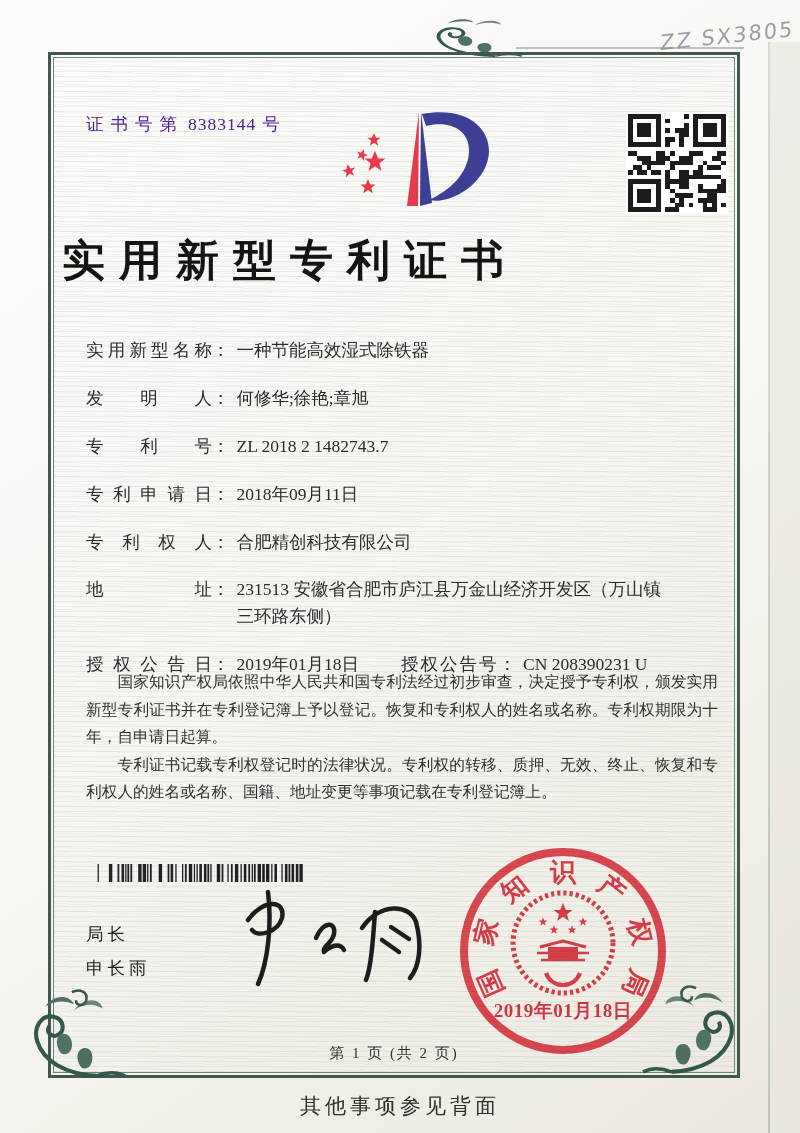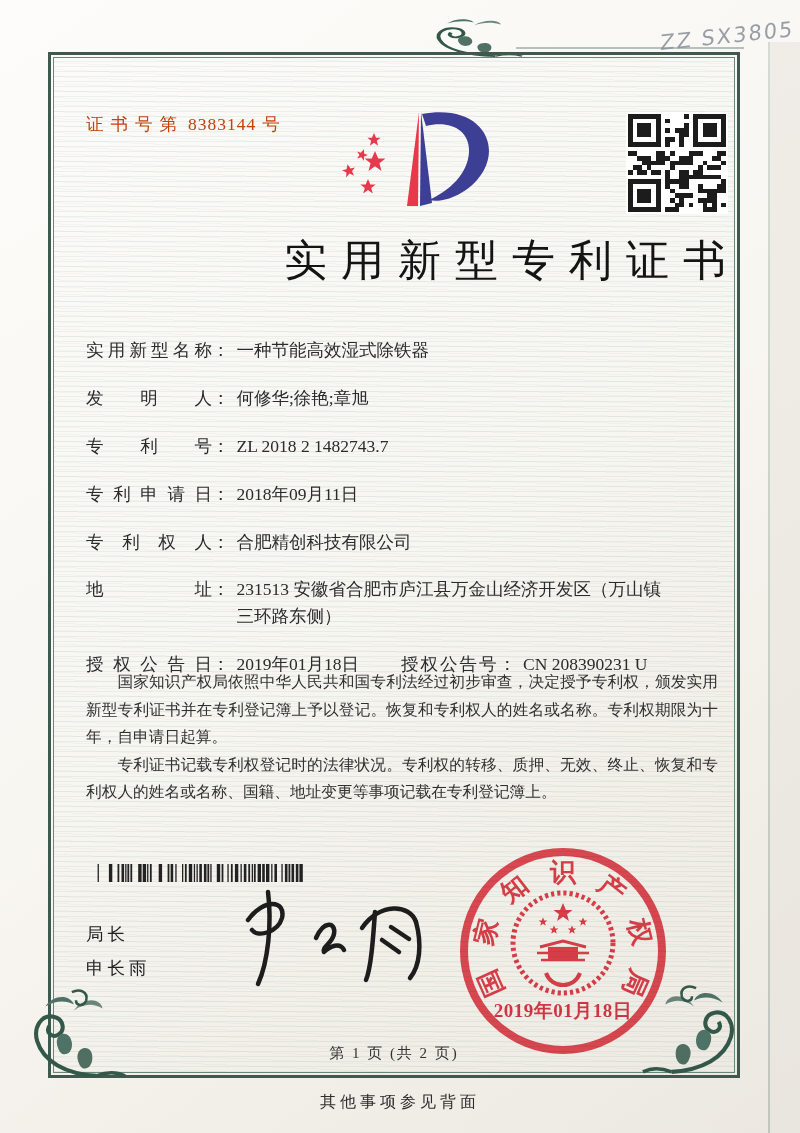--- a/index.html
+++ b/index.html
@@ -20,31 +20,31 @@
     border:3px solid #41584e;box-sizing:border-box;}
   .frame-inner{position:absolute;inset:2px;border:1px solid #6b857a;
     background:
       repeating-linear-gradient(0deg,rgba(120,165,150,.12) 0 1px,transparent 1px 5px),
       repeating-linear-gradient(2.5deg,rgba(120,165,150,.07) 0 1px,transparent 1px 7px);}
 
   .handwriting{position:absolute;left:660px;top:24px;font-family:"DejaVu Sans",sans-serif;
     font-size:21px;color:#8e95a0;letter-spacing:2px;transform:rotate(-6deg) skewX(-8deg);
     opacity:.9;}
 
-  .cert-no{position:absolute;left:86px;top:112px;font-size:17.5px;color:#c2410c;text-align:center;}
+  .cert-no{position:absolute;left:86px;top:112px;font-size:17.5px;color:#4c1d95;text-align:center;}
   .cert-no .pre{letter-spacing:7px;}
   .cert-no .num{letter-spacing:1px;margin-left:4px;}
   .cert-no .suf{margin-left:6px;}
 
   .logo{position:absolute;left:332px;top:106px;width:180px;height:130px;}
   .qr{position:absolute;left:626px;top:112px;width:102px;height:102px;background:#fff;
     padding:2px;box-sizing:border-box;}
 
-  .title{position:absolute;left:48px;top:232px;width:692px;text-align:right;
-    font-size:43px;letter-spacing:14px;text-indent:14px;color:#141414;font-weight:400;}
+  .title{position:absolute;left:48px;top:232px;width:692px;text-align:left;
+    font-size:43px;letter-spacing:14px;text-indent:14px;color:#141414;font-weight:700;}
 
   .fields{position:absolute;left:86px;top:336px;width:578px;font-size:17.5px;color:#2b2b2b;}
   .field-row{display:flex;align-items:flex-start;line-height:28px;margin-bottom:20px;}
   .field-row.tight{line-height:27px;}
   .f-label{width:126px;min-width:126px;text-align:justify;text-align-last:justify;}
   .f-colon{margin-right:7px;}
   .f-value{flex:1;}
   .pair2{margin-left:42px;display:flex;}
   .pair2 .f-label2{letter-spacing:2px;text-align:right;}
 
@@ -66,21 +66,21 @@
   .seal-char{position:absolute;left:50%;top:50%;font-size:26px;font-weight:700;color:#e4424e;
     transform-origin:center;}
   .seal-emblem{position:absolute;left:50%;top:46%;width:112px;height:112px;
     transform:translate(-50%,-50%);}
   .seal-date{position:absolute;left:0;right:0;top:150px;text-align:center;font-size:19px;
     font-weight:600;color:#df3a4a;letter-spacing:.5px;}
 
   .page-info{position:absolute;left:48px;top:1044px;width:692px;text-align:center;
     font-size:15px;color:#333;letter-spacing:2px;}
   .back-note{position:absolute;left:0;top:1092px;width:800px;text-align:center;
-    font-size:16px;color:#2d2d2d;letter-spacing:4px;}
+    font-size:21px;color:#2d2d2d;letter-spacing:4px;}
 
   .flourish{position:absolute;width:104px;height:94px;}
   .flourish.bl{left:24px;top:986px;}
   .flourish.br{left:640px;top:982px;transform:scaleX(-1);}
   .flourish.top{left:428px;top:14px;width:96px;height:44px;}
 </style>
 </head>
 <body>
 
 <div class="page-edge"></div>

